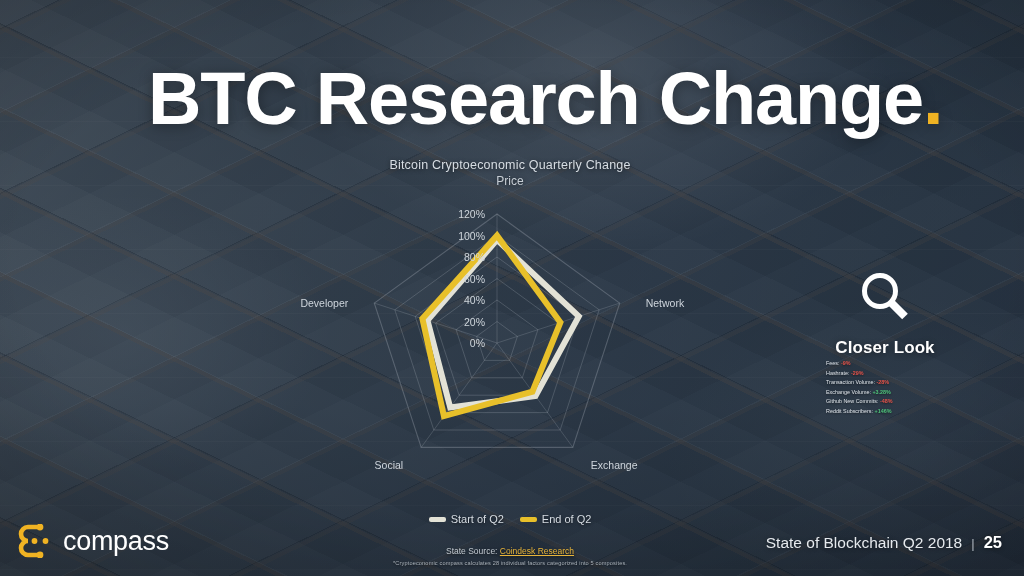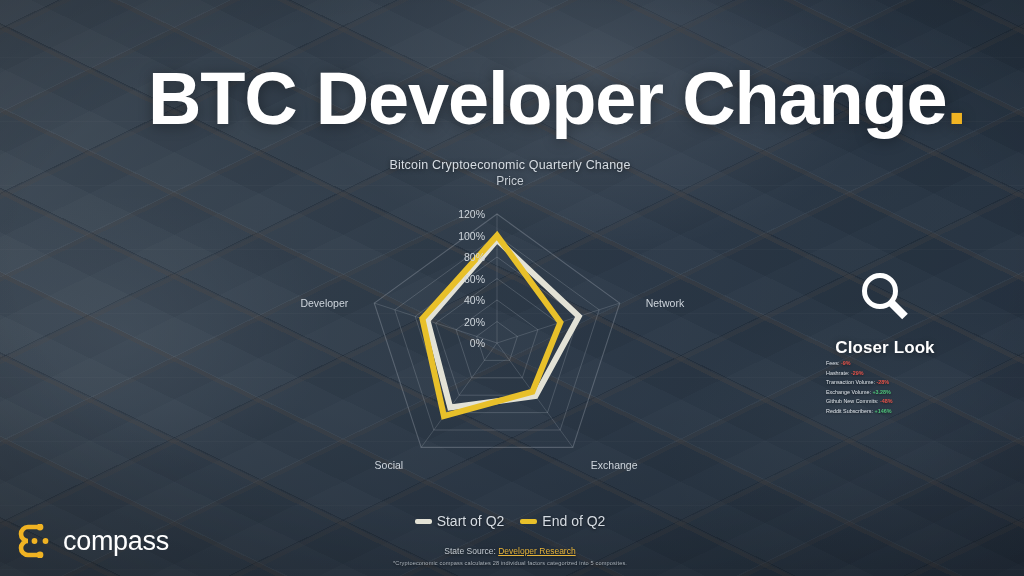--- a/index.html
+++ b/index.html
@@ -83,21 +83,21 @@
   .tick-label{ font-size:10.5px; fill:#cfd6dc; font-family:"Liberation Sans", sans-serif; }
   .cat-label{ font-size:10.5px; fill:#ced5dc; font-family:"Liberation Sans", sans-serif; }
 
   
   .legend{
     position:absolute; left:0; top:363px; width:100%;
     display:flex; justify-content:center; gap:16px; align-items:center;
   }
   .legend-item{ display:flex; align-items:center; gap:5px; }
   .legend-swatch{ width:17px; height:5px; border-radius:2px; display:block; }
-  .legend-text{ font-size:14px; color:#d6dce2; text-shadow:0 1px 3px rgba(0,0,0,.5); }
+  .legend-text{ font-size:11px; color:#d6dce2; text-shadow:0 1px 3px rgba(0,0,0,.5); }
 
   
   .source{
     position:absolute; left:0; top:396px; width:100%;
     text-align:center; font-size:8.5px; color:#c3cad1;
     text-shadow:0 1px 3px rgba(0,0,0,.5);
   }
   .source a{ color:#e8b53a; text-decoration:underline; }
   .footnote{
     position:absolute; left:0; top:410px; width:100%;
@@ -142,21 +142,21 @@
 
   <div class="bg-base"></div>
   <div class="bg-panels"></div>
   <div class="bg-glass"></div>
   <div class="bg-reflect"></div>
   <div class="bg-nodes"></div>
   <div class="bg-overlay"></div>
   <div class="bg-vignette"></div>
 
   <div class="title">
-    <span>BTC Developer Change</span><span class="dot">.</span>
+    <span>BTC Research Change</span><span class="dot">.</span>
   </div>
 
   <div class="chart-wrap">
 
     <div class="chart-title">Bitcoin Cryptoeconomic Quarterly Change</div>
     <div class="chart-axis-top">Price</div>
 
     <svg class="radar" width="420" height="360" viewBox="0 0 420 360">
       <g id="grid-layer">
           <polygon points="197.0,171.5 217.4,186.4 209.6,210.4 184.4,210.4 176.6,186.4" fill="none" stroke="rgba(232,238,244,0.22)" stroke-width="0.8"></polygon>
@@ -199,21 +199,21 @@
         <span class="legend-swatch" id="sw0" style="background: rgb(227, 226, 214);"></span>
         <span class="legend-text">Start of Q2</span>
       </div>
       <div class="legend-item">
         <span class="legend-swatch" id="sw1" style="background: rgb(232, 192, 42);"></span>
         <span class="legend-text">End of Q2</span>
       </div>
     </div>
 
     <div class="source">
-      <span>State Source: </span><a href="#">Developer Research</a>
+      <span>State Source: </span><a href="#">Coindesk Research</a>
     </div>
     <div class="footnote">*Cryptoeconomic compass calculates 28 individual factors categorized into 5 composites.</div>
   </div>
 
   <div class="closer">
     <svg class="closer-icon" width="58" height="58" viewBox="0 0 58 58">
       <circle cx="24" cy="23" r="15.5" fill="none" stroke="#ffffff" stroke-width="5"></circle>
       <line x1="35" y1="34.5" x2="49" y2="48.5" stroke="#ffffff" stroke-width="8" stroke-linecap="butt"></line>
     </svg>
     <div class="closer-title">Closer Look</div>
@@ -231,14 +231,19 @@
     <svg width="34" height="34" viewBox="0 0 34 34">
       <path d="M22 3 H10 A7 7 0 0 0 10 17 A7 7 0 0 0 10 31 H22" fill="none" stroke="#f0b323" stroke-width="4.6" stroke-linecap="round"></path>
       <circle cx="22" cy="3" r="3.4" fill="#f0b323"></circle>
       <circle cx="22" cy="31" r="3.4" fill="#f0b323"></circle>
       <circle cx="16.5" cy="17" r="2.9" fill="#f0b323"></circle>
       <circle cx="27.5" cy="17" r="2.9" fill="#f0b323"></circle>
     </svg>
     <span class="logo-text">compass</span>
   </div>
 
+  <div class="footer-right">
+    <span>State of Blockchain Q2 2018</span>
+    <span class="footer-sep">|</span>
+    <span class="footer-page">25</span>
+  </div>
 
 </div>
 
 </body></html>

